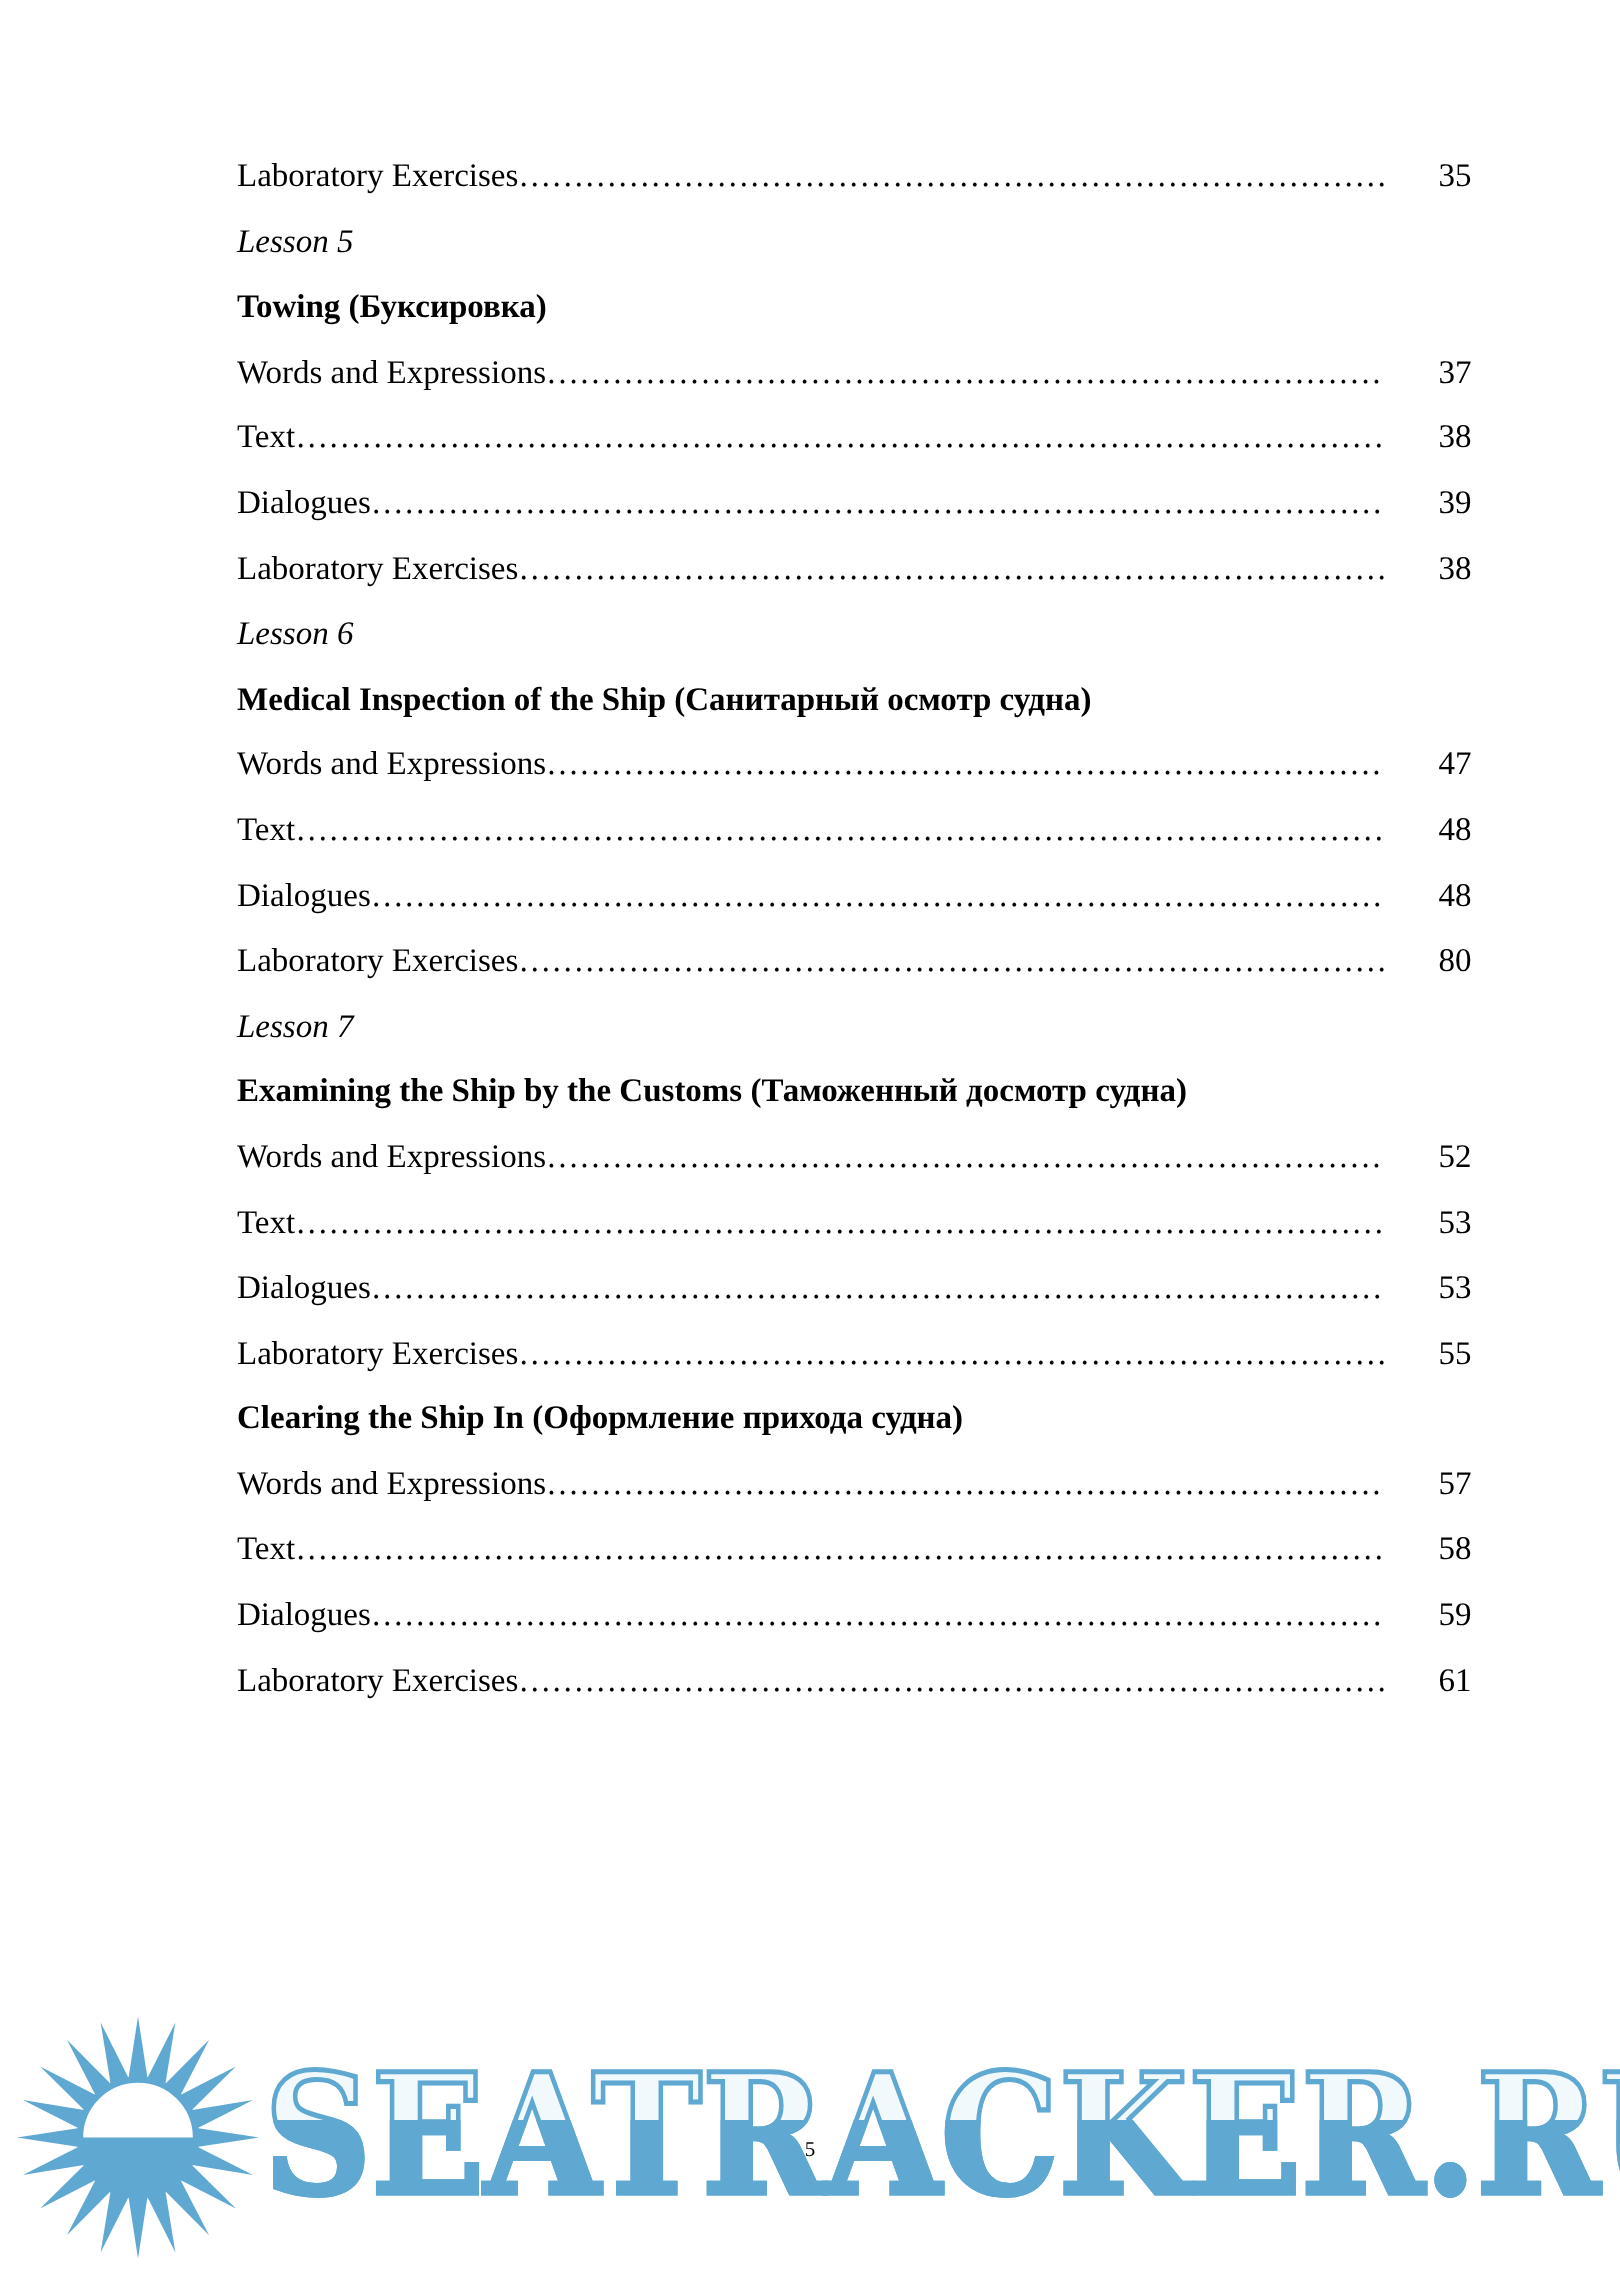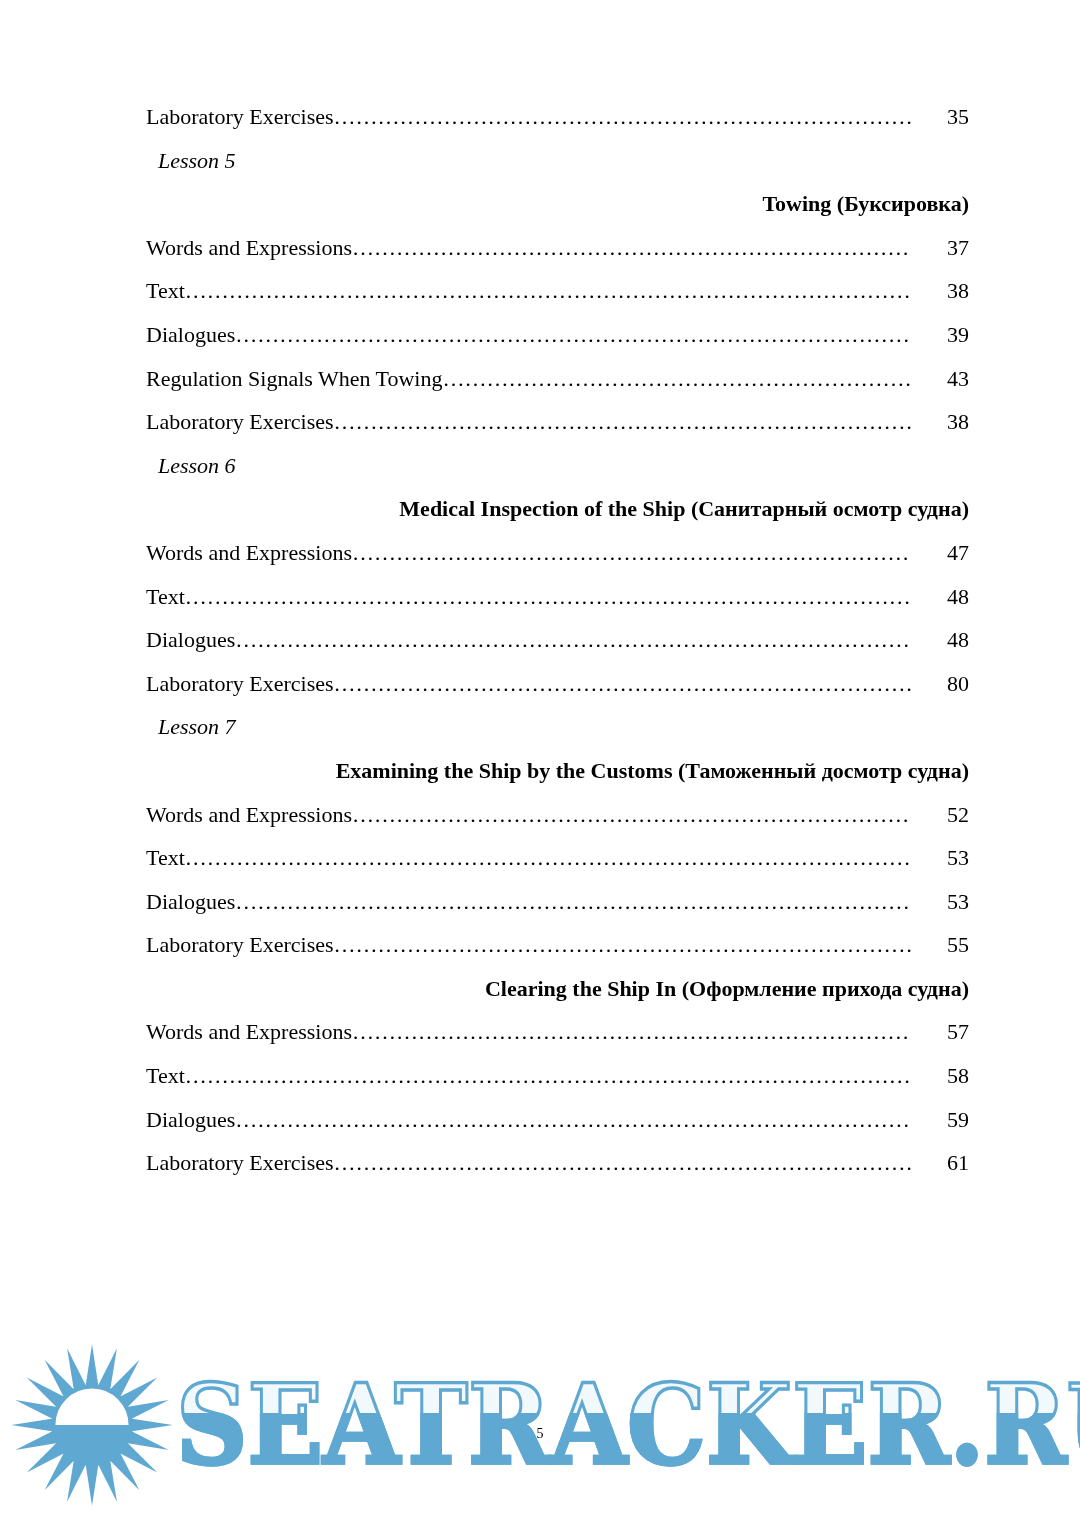--- a/index.html
+++ b/index.html
@@ -11,32 +11,32 @@
   body {
     font-family: "Liberation Serif", "DejaVu Serif", serif;
     color: #000;
     position: relative;
     overflow: hidden;
   }
 
   
   .toc {
     position: absolute;
-    left: 146px;
+    left: 158px;
     top: 95px;
     width: 823px;
   }
   .row {
     height: 43.6px;
     line-height: 43.6px;
     font-size: 22px;
   }
   .row.entry { display: flex; align-items: baseline; }
-  .row.lesson { font-style: italic; margin-left: 12px; }
-  .row.title  { font-weight: 700; text-align: right; }
+  .row.lesson { font-style: italic; }
+  .row.title  { font-weight: 700; text-align: left; }
   .label   { white-space: nowrap; flex: 0 0 auto; }
   .leader  { flex: 1 1 auto; overflow: hidden; white-space: nowrap; margin: 0 6px 0 0; }
   .leader::after {
     content: "……………………………………………………………………………………………………………………………………………………";
   }
   .pagenum { flex: 0 0 52px; text-align: right; white-space: nowrap; }
 
   
   .footer-num {
     position: absolute;
@@ -96,25 +96,20 @@
       </div>
       <div class="row entry">
         <span class="label">Text</span>
         <span class="leader"></span>
         <span class="pagenum">38</span>
       </div>
       <div class="row entry">
         <span class="label">Dialogues</span>
         <span class="leader"></span>
         <span class="pagenum">39</span>
-      </div>
-      <div class="row entry">
-        <span class="label">Regulation Signals When Towing</span>
-        <span class="leader"></span>
-        <span class="pagenum">43</span>
       </div>
       <div class="row entry">
         <span class="label">Laboratory Exercises</span>
         <span class="leader"></span>
         <span class="pagenum">38</span>
       </div>
       <div class="row lesson">Lesson 6</div>
       <div class="row title">Medical Inspection of the Ship (Санитарный осмотр судна)</div>
       <div class="row entry">
         <span class="label">Words and Expressions</span>

